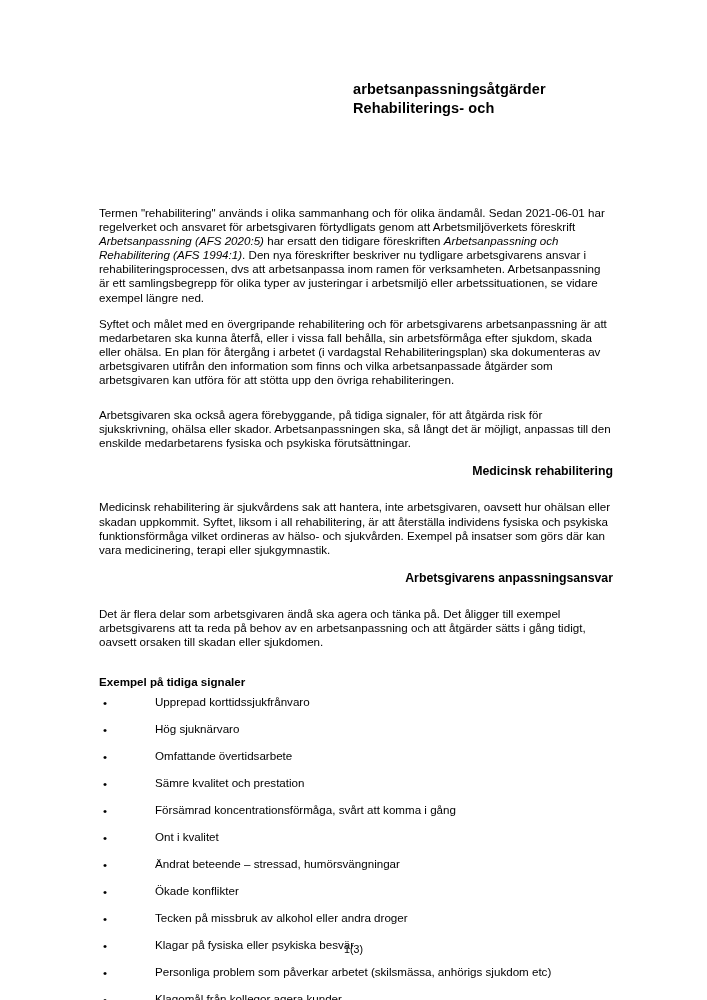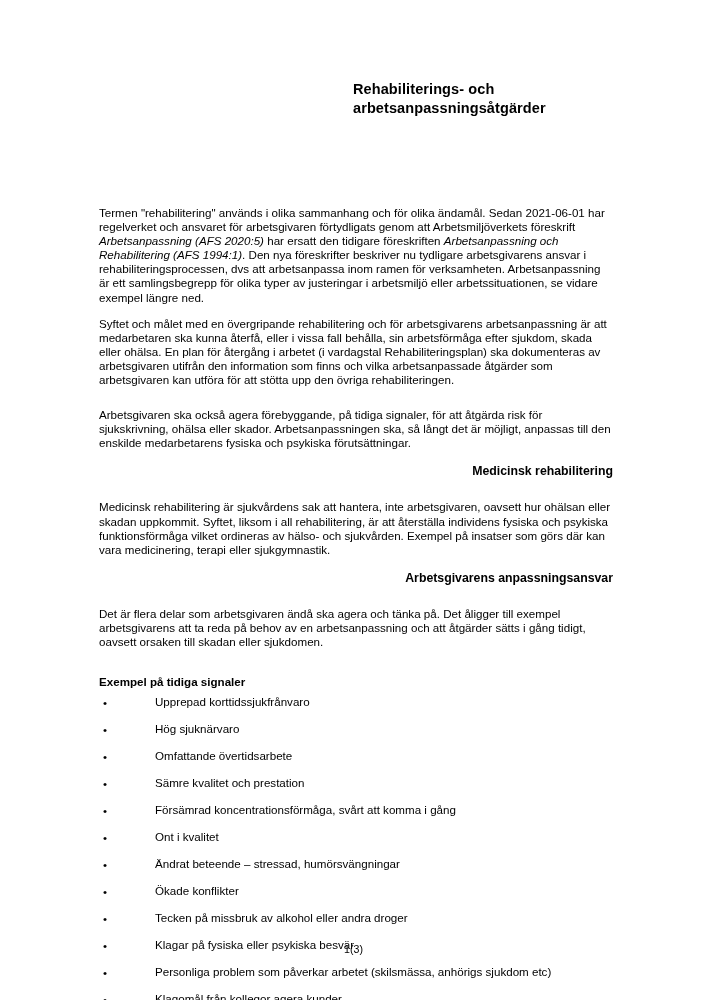--- a/index.html
+++ b/index.html
@@ -113,22 +113,22 @@
     line-height: 13px;
     color: #000000;
   }
 </style>
 </head>
 <body>
 
 <div class="page">
 
   <div class="doc-title">
+    <span class="tline">arbetsanpassningsåtgärder</span>
     <span class="tline">Rehabiliterings- och</span>
-    <span class="tline">arbetsanpassningsåtgärder</span>
   </div>
 
   <div class="body-col">
 
     <p class="para"><span>Termen "rehabilitering" används i olika sammanhang och för olika ändamål. Sedan 2021-06-01 har regelverket och ansvaret för arbetsgivaren förtydligats genom att Arbetsmiljöverkets föreskrift </span><em class="it">Arbetsanpassning (AFS 2020:5)</em><span> har ersatt den tidigare föreskriften </span><em class="it">Arbetsanpassning och Rehabilitering (AFS 1994:1)</em><span>. Den nya föreskrifter beskriver nu tydligare arbetsgivarens ansvar i rehabiliteringsprocessen, dvs att arbetsanpassa inom ramen för verksamheten. Arbetsanpassning är ett samlingsbegrepp för olika typer av justeringar i arbetsmiljö eller arbetssituationen, se vidare exempel längre ned.</span></p>
 
     <p class="para">Syftet och målet med en övergripande rehabilitering och för arbetsgivarens arbetsanpassning är att medarbetaren ska kunna återfå, eller i vissa fall behålla, sin arbetsförmåga efter sjukdom, skada eller ohälsa. En plan för återgång i arbetet (i vardagstal Rehabiliteringsplan) ska dokumenteras av arbetsgivaren utifrån den information som finns och vilka arbetsanpassade åtgärder som arbetsgivaren kan utföra för att stötta upp den övriga rehabiliteringen.</p>
 
     <p class="para tight">Arbetsgivaren ska också agera förebyggande, på tidiga signaler, för att åtgärda risk för sjukskrivning, ohälsa eller skador. Arbetsanpassningen ska, så långt det är möjligt, anpassas till den enskilde medarbetarens fysiska och psykiska förutsättningar.</p>
 

